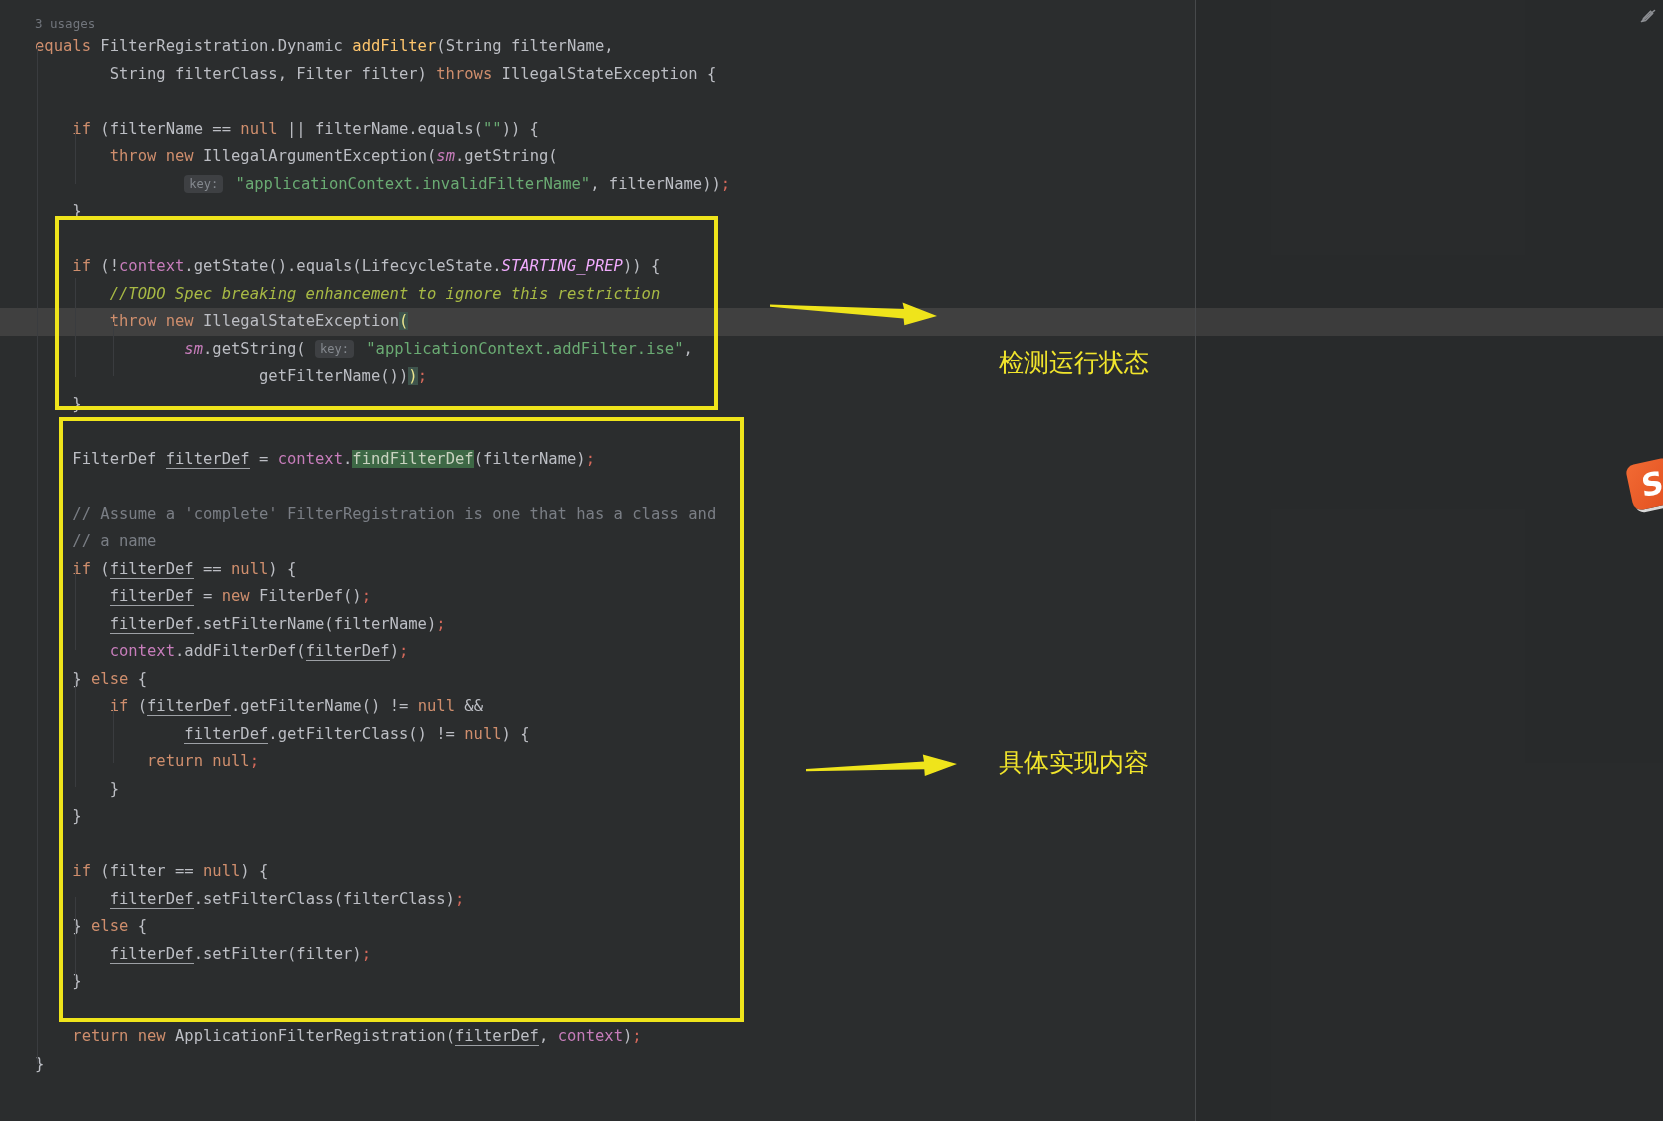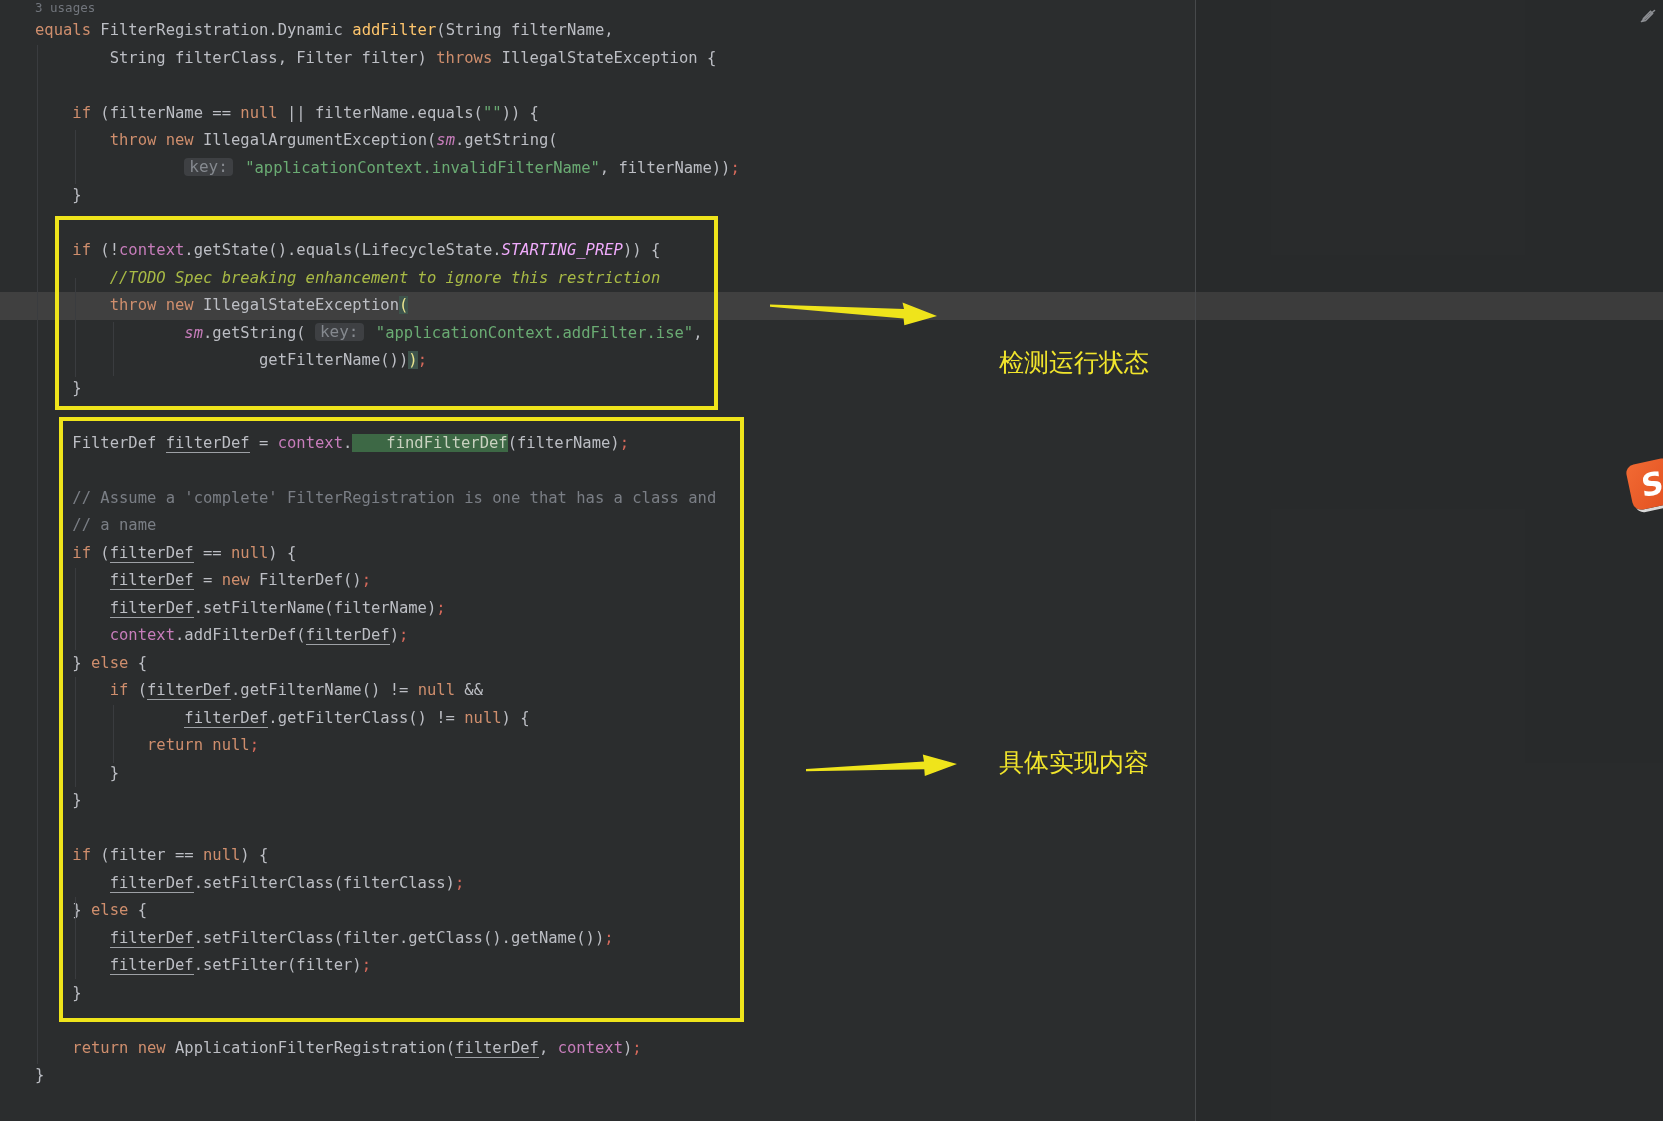--- a/index.html
+++ b/index.html
@@ -1,36 +1,36 @@
 <!DOCTYPE html>
 <html><head>
 <meta charset="utf-8">
 <style>
   html,body{margin:0;padding:0;background:#232425;}
   #page{position:relative;width:1663px;height:1121px;background:#2b2d2e;overflow:hidden;
         font-family:"DejaVu Sans Mono","Liberation Mono",monospace;}
   
-  #code{position:absolute;left:0;top:0;width:100%;}
+  #code{position:absolute;left:0;top:16px;width:100%;}
   .usages{height:17px;line-height:16px;padding-left:35px;font-size:12.5px;color:#71757c;white-space:pre;}
   .line{height:27.5px;line-height:27.5px;padding-left:35px;font-size:15.5px;white-space:pre;color:#bcbec4;}
   .line.current{background:#404040;}
   .tok.kw{color:#cf8e6d;}
   .tok.def{color:#bcbec4;}
   .tok.str{color:#6aab73;}
   .tok.cmt{color:#7a7e85;}
   .tok.todo{color:#a8ba45;font-style:italic;}
   .tok.fld{color:#c77dbb;}
   .tok.sfld{color:#c77dbb;font-style:italic;}
   .tok.cst{color:#f0abfc;font-style:italic;}
   .tok.mname{color:#ffc66d;}
   .tok.semi{color:#d5695b;}
   .tok.und{color:#bcbec4;border-bottom:1px solid #9da0a5;}
   .tok.hlp{color:#ebe58f;background:#3e544c;}
-  .tok.find{color:#c9d2c0;background:#3d6845;padding-left:34px;}
-  .tok.chip{display:inline-block;background:#3e4043;color:#85898f;font-size:16px;line-height:16px;
+  .tok.find{color:#c9d2c0;background:#3d6845;}
+  .tok.chip{display:inline-block;background:#3e4043;color:#85898f;font-size:12px;line-height:16px;
             border-radius:4px;padding:1px 5px;margin-right:3px;vertical-align:1px;}
   
   .iguide{position:absolute;width:1px;background:#3a3c3f;}
   #margin-line{position:absolute;left:1195px;top:0;width:1px;height:1121px;background:#47494b;}
   #beyond-margin{position:absolute;left:1196px;top:0;width:467px;height:1121px;background:rgba(0,0,0,0.05);}
   
   .ybox{position:absolute;border:4px solid #efe41b;pointer-events:none;}
   #ybox1{left:55px;top:216px;width:655px;height:186px;}
   #ybox2{left:59px;top:417px;width:677px;height:597px;}
   #arrows{position:absolute;left:0;top:0;pointer-events:none;}
@@ -81,21 +81,20 @@
       <div class="line"><span class="tok def">    } </span><span class="tok kw">else</span><span class="tok def"> {</span></div>
       <div class="line"><span class="tok def">        </span><span class="tok kw">if</span><span class="tok def"> (</span><span class="tok und">filterDef</span><span class="tok def">.getFilterName() != </span><span class="tok kw">null</span><span class="tok def"> &amp;&amp;</span></div>
       <div class="line"><span class="tok def">                </span><span class="tok und">filterDef</span><span class="tok def">.getFilterClass() != </span><span class="tok kw">null</span><span class="tok def">) {</span></div>
       <div class="line"><span class="tok def">            </span><span class="tok kw">return</span><span class="tok def"> </span><span class="tok kw">null</span><span class="tok semi">;</span></div>
       <div class="line"><span class="tok def">        }</span></div>
       <div class="line"><span class="tok def">    }</span></div>
       <div class="line"></div>
       <div class="line"><span class="tok def">    </span><span class="tok kw">if</span><span class="tok def"> (filter == </span><span class="tok kw">null</span><span class="tok def">) {</span></div>
       <div class="line"><span class="tok def">        </span><span class="tok und">filterDef</span><span class="tok def">.setFilterClass(filterClass)</span><span class="tok semi">;</span></div>
       <div class="line"><span class="tok def">    } </span><span class="tok kw">else</span><span class="tok def"> {</span></div>
-      <div class="line"><span class="tok def">        </span><span class="tok und">filterDef</span><span class="tok def">.setFilterClass(filter.getClass().getName())</span><span class="tok semi">;</span></div>
       <div class="line"><span class="tok def">        </span><span class="tok und">filterDef</span><span class="tok def">.setFilter(filter)</span><span class="tok semi">;</span></div>
       <div class="line"><span class="tok def">    }</span></div>
       <div class="line"></div>
       <div class="line"><span class="tok def">    </span><span class="tok kw">return</span><span class="tok def"> </span><span class="tok kw">new</span><span class="tok def"> ApplicationFilterRegistration(</span><span class="tok und">filterDef</span><span class="tok def">, </span><span class="tok fld">context</span><span class="tok def">)</span><span class="tok semi">;</span></div>
       <div class="line"><span class="tok def">}</span></div>
     </div>
 
   <div class="iguide" style="left:37px;top:45px;height:1019px;"></div>
   <div class="iguide" style="left:75px;top:130px;height:54px;"></div>
   <div class="iguide" style="left:75px;top:278px;height:99px;"></div>

